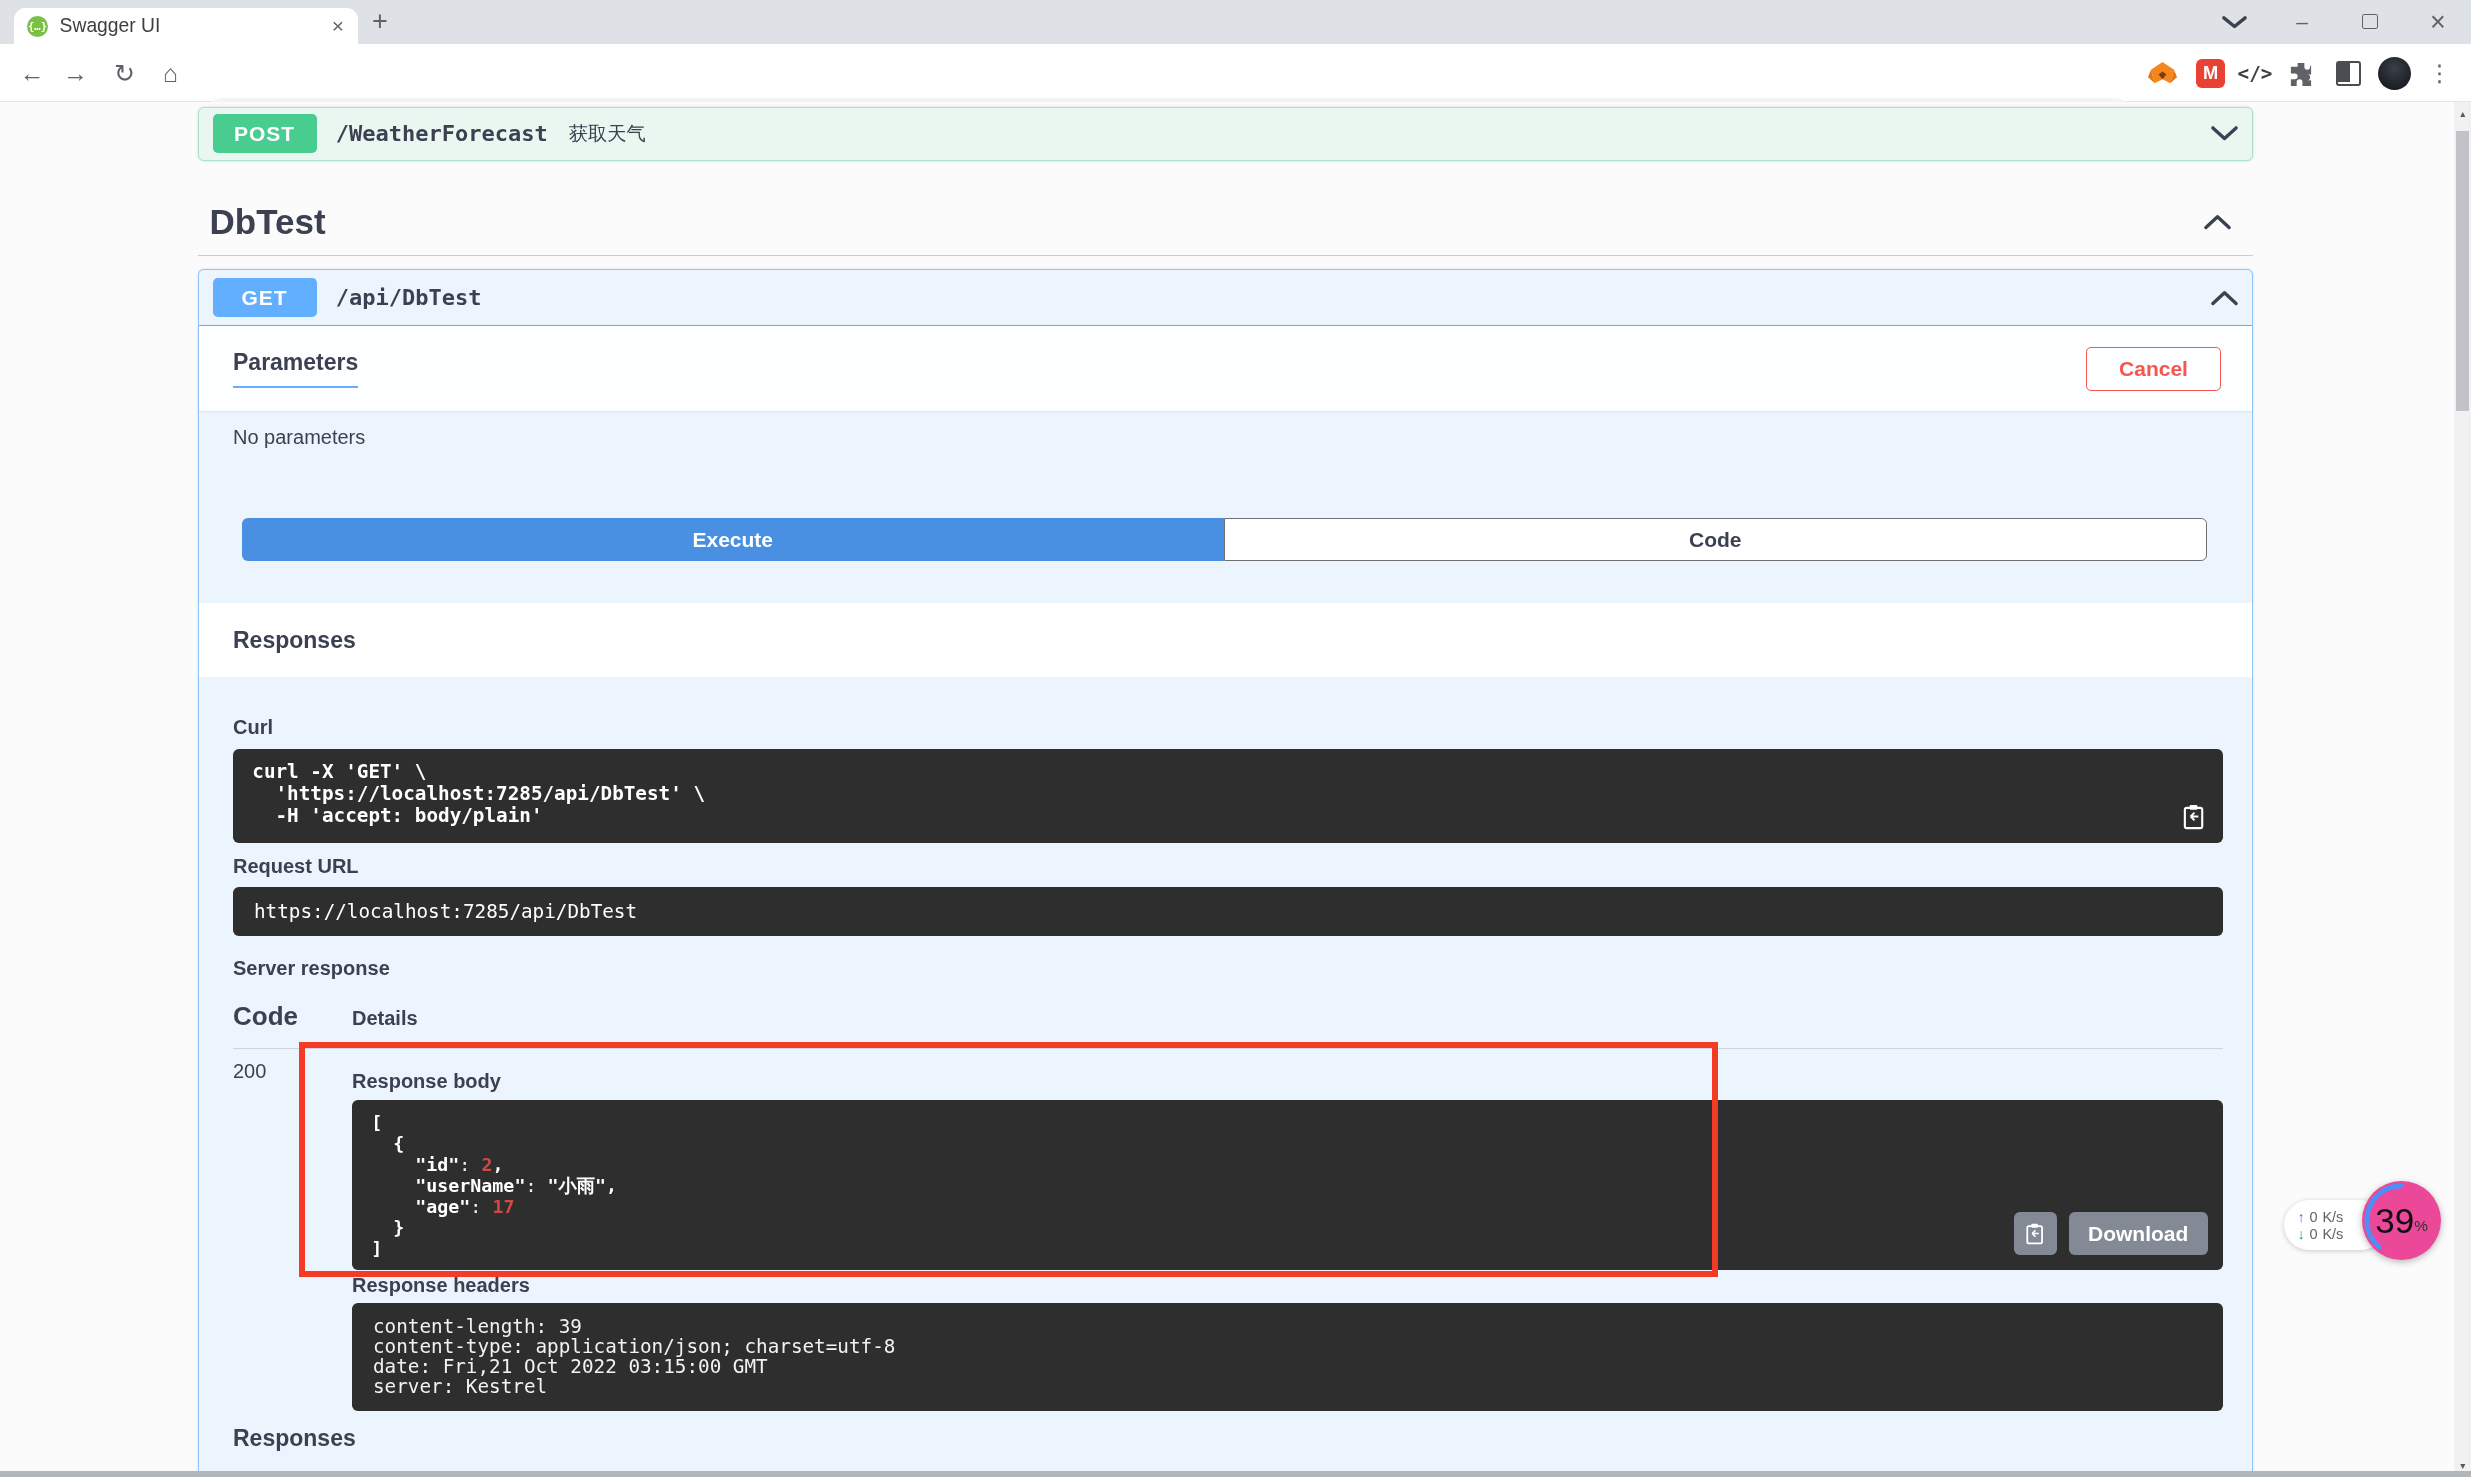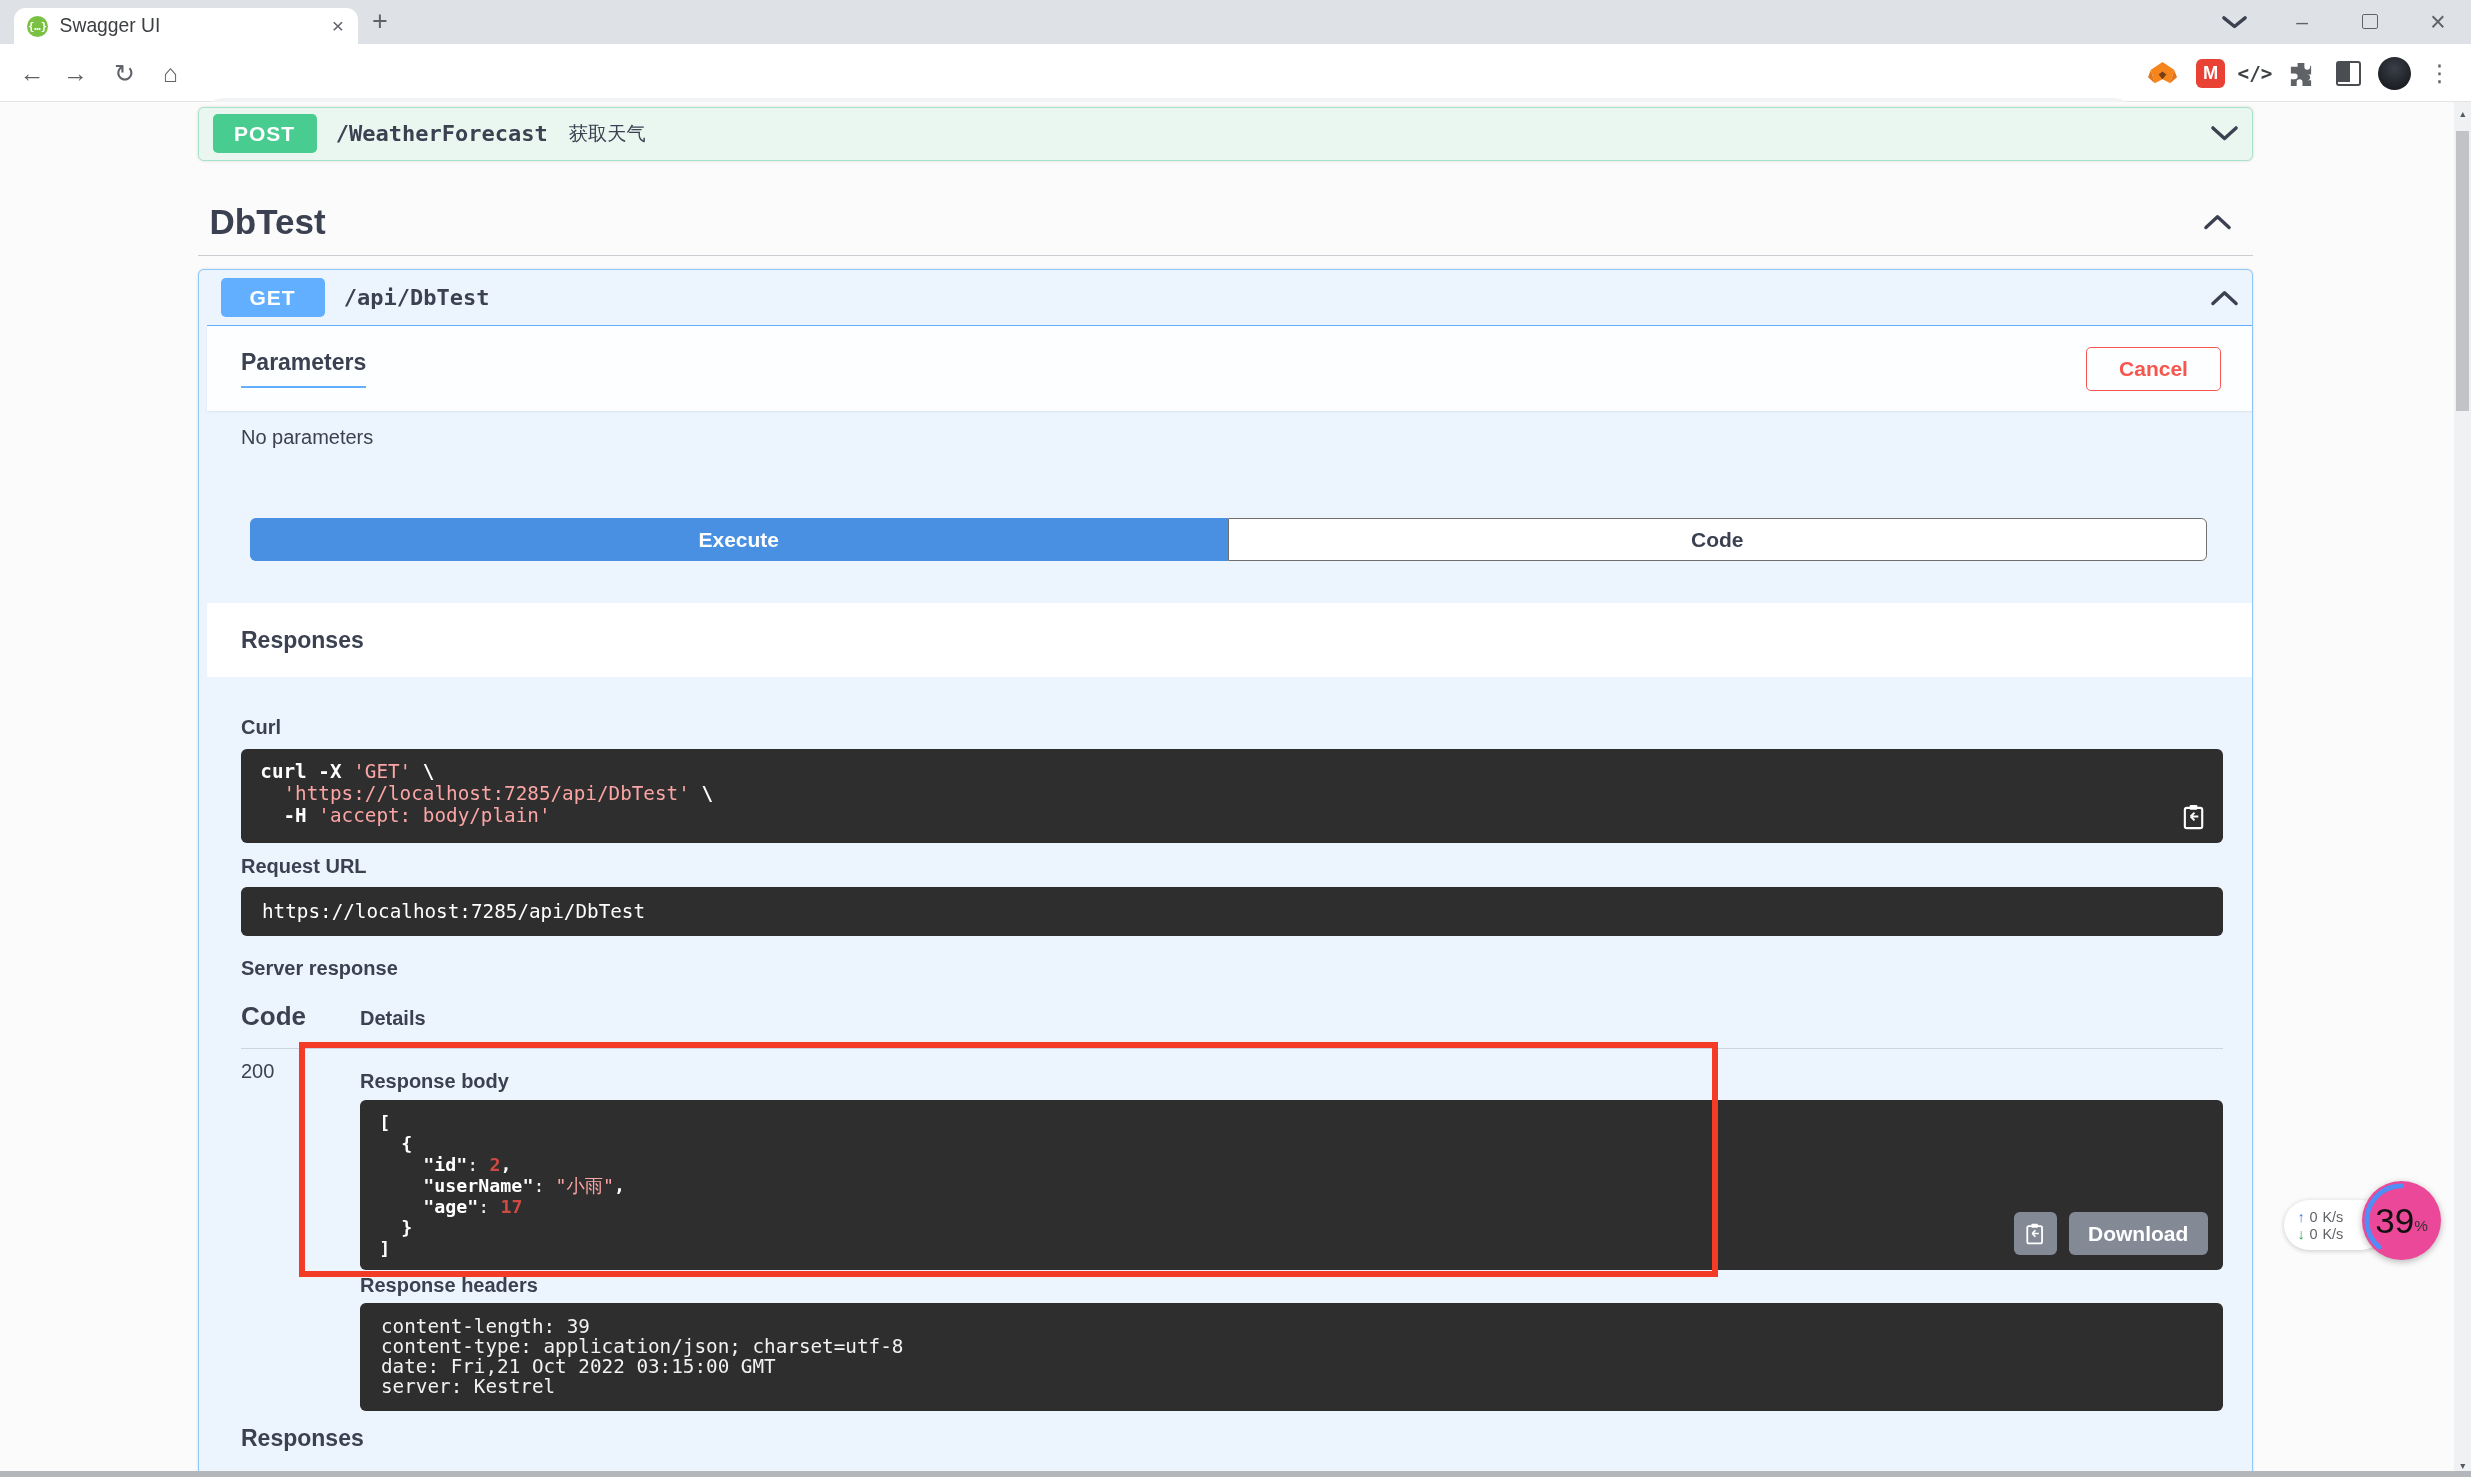--- a/index.html
+++ b/index.html
@@ -58,21 +58,21 @@
   .op-path { margin-left:19.3px; font:600 22px "DejaVu Sans Mono", monospace; color:#3b4151; }
   .op-desc { margin-left:21px; font-size:19.3px; color:#3b4151; }
   .spacer { flex:1; }
   .chev { width:29px; height:17.4px; }
   .chev polyline { fill:none; stroke:#3b4151; stroke-width:3.5; stroke-linecap:round; stroke-linejoin:round; }
   .tag-row { position:absolute; left:198px; top:86px; width:2055px; height:68px; display:flex;
              align-items:center; border-bottom:1px solid #c9ccd1; padding:0 21px 0 11.6px; }
   .tag-title { font:700 35px "Liberation Sans", sans-serif; color:#3b4151; }
   .opblock-get { position:absolute; left:198px; top:167px; width:2055px; height:1208px;
     background:#ecf5fe; border:1px solid #90c5f8; border-bottom:none; border-radius:5.8px 5.8px 0 0;
-    box-shadow:0 0 2.9px rgba(0,0,0,.12);padding-left:8px; }
+    box-shadow:0 0 2.9px rgba(0,0,0,.12); }
   .get-summary { height:56px; display:flex; align-items:center; padding:0 13.5px;
                  border-bottom:1px solid #61affe; }
   .section-header { height:85px; background:rgba(255,255,255,.85); display:flex; align-items:center;
                     justify-content:space-between; padding:0 31px 0 34px; box-shadow:0 1px 1.9px rgba(0,0,0,.08); }
   .param-tab { font:700 23px "Liberation Sans", sans-serif; color:#3b4151;
                border-bottom:2.9px solid #61affe; padding-bottom:9.7px; }
   .btn-cancel { width:135px; height:44px; border:1.9px solid #f5564d; border-radius:4.8px; background:transparent;
                 color:#f5564d; font:700 21px "Liberation Sans", sans-serif; }
   .no-params { margin:15.4px 0 0 34px; font-size:20px; color:#3b4151; }
   .exec-row { margin:69px 45px 0 43px; height:43px; display:flex; }
@@ -85,21 +85,21 @@
   .responses-title { font:700 23px "Liberation Sans", sans-serif; color:#3b4151; }
   .resp-inner { padding:0 29px 0 34px; }
   .lbl { font:700 20px "Liberation Sans", sans-serif; color:#3b4151; }
   .lbl-light { font:600 20px "Liberation Sans", sans-serif; color:#3b4151; }
   .mt40 { margin-top:39px; } .mt22 { margin-top:21px; } .mt12 { margin-top:11.6px; }
   .darkblock { background:#2e2e2e; border-radius:5.8px; color:#fff; position:relative; }
   .curl-block { margin-top:9.7px; height:94px; padding:11.6px 19.3px; }
   .codepre { font:19.3px "DejaVu Sans Mono", monospace; line-height:22px; white-space:pre; }
   .tok-plain { color:#f2f2f2; }
   .tok-bold  { color:#ffffff; font-weight:700; }
-  .tok-str   { color:#fca5a5; font-weight:400; }
+  .tok-str   { color:#ffffff; font-weight:700; }
   .tok-num   { color:#cf4a43; font-weight:700; }
   .tok-key   { color:#ffffff; font-weight:700; }
   .copy-ic { position:absolute; right:15.4px; bottom:11.6px; width:27px; height:29px; }
   .requrl-block { margin-top:9.7px; height:49px; display:flex; align-items:center; padding:0 21px; }
   .requrl-text { font:19.3px "DejaVu Sans Mono", monospace; color:#fff;text-align:right; }
   .code-head { margin-top:21px; display:flex; align-items:baseline; }
   .code-col { width:119px; font:700 26px "Liberation Sans", sans-serif; color:#3b4151; }
   .details-col { font:700 20px "Liberation Sans", sans-serif; color:#3b4151; }
   .tbl-divider { margin-top:15.4px; border-bottom:1px solid #ccd4dc; }
   .result-row { display:flex; }

